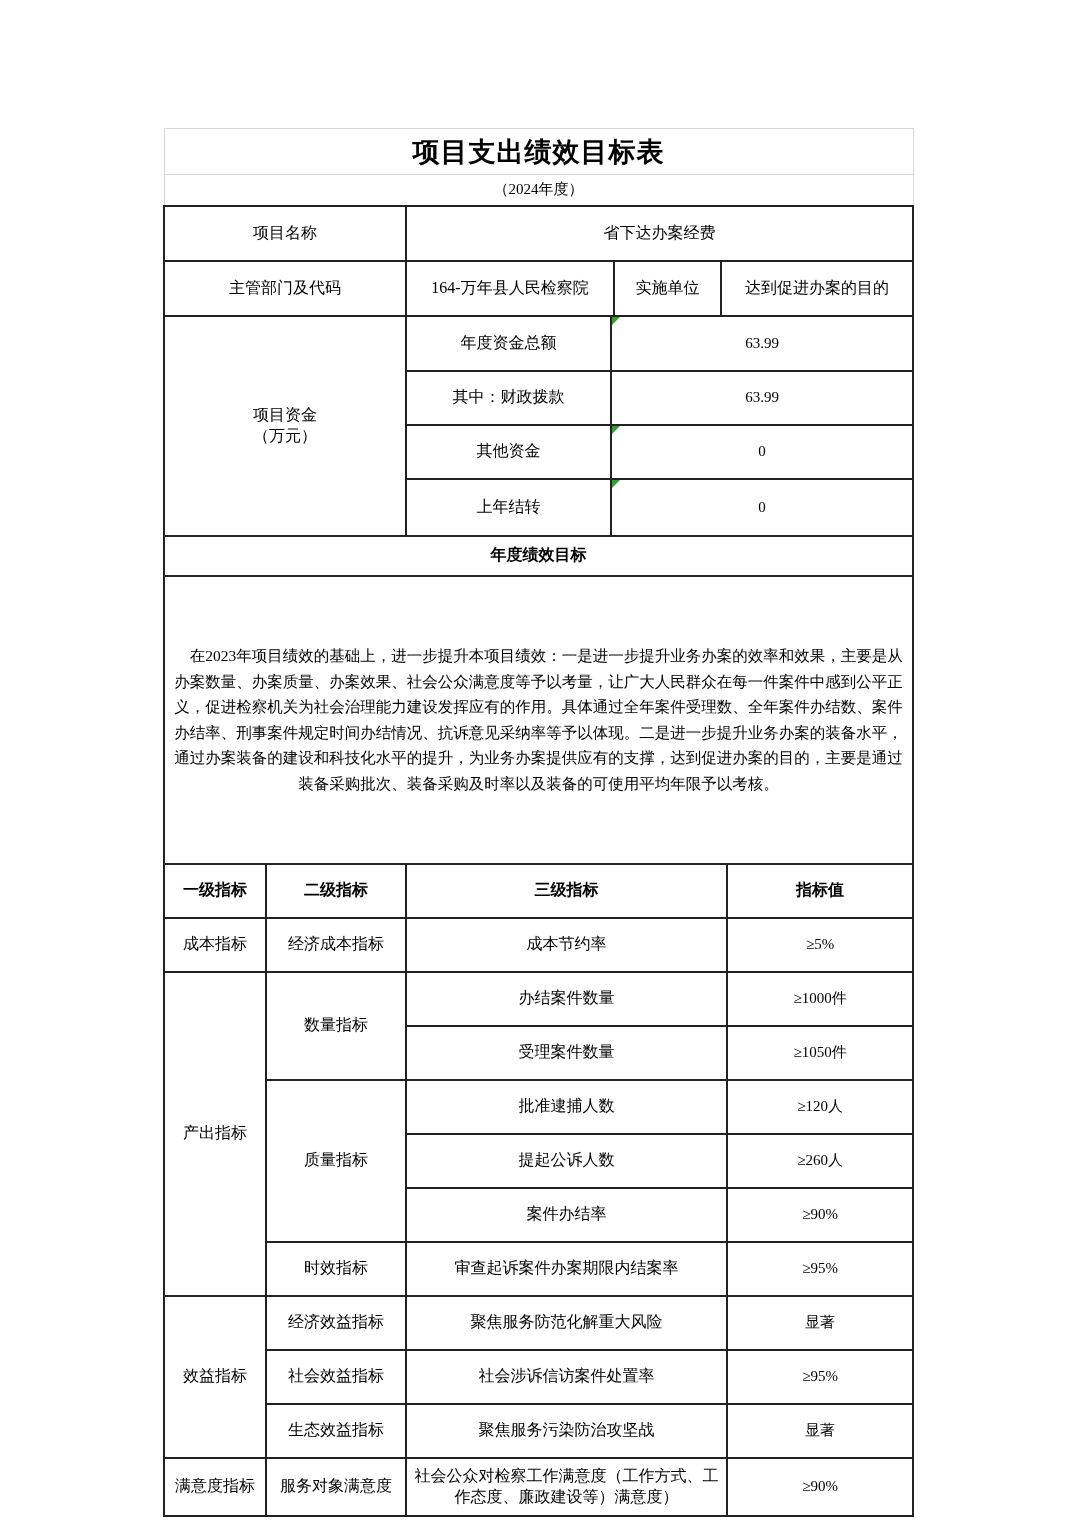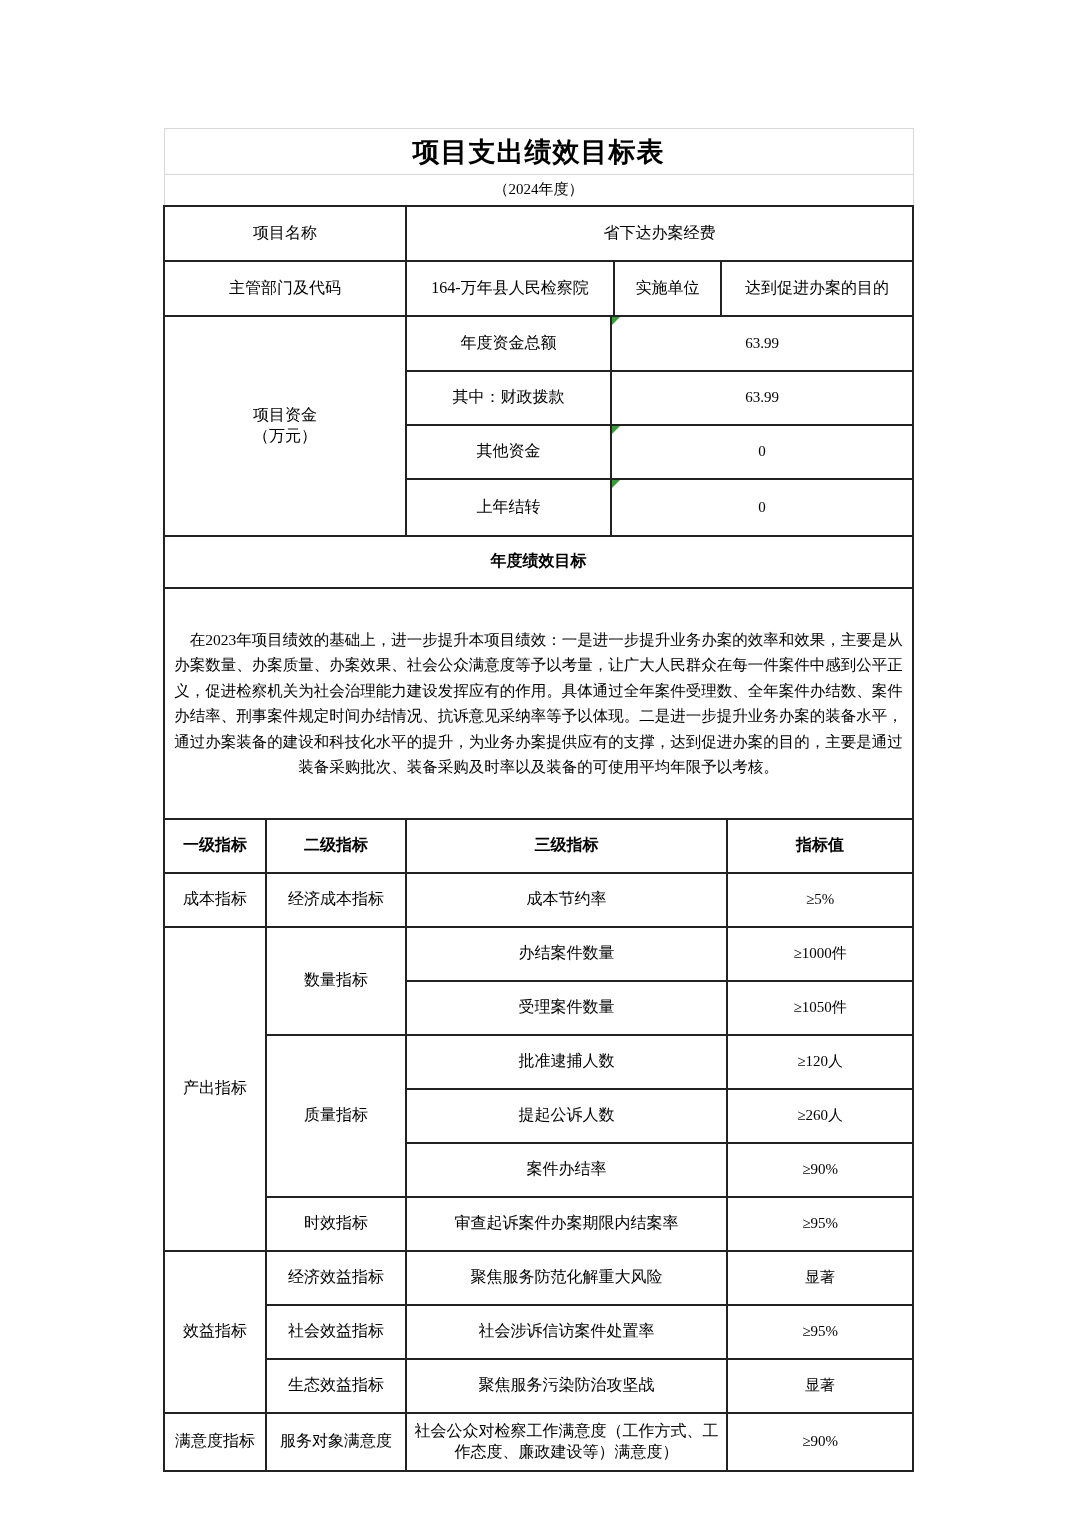--- a/index.html
+++ b/index.html
@@ -53,22 +53,22 @@
     text-align: center;
     padding: 0 8px;
   }
   .value-cell { font-size: 15px; }
   
   .r-title { height: 46px; }
   .r-sub   { height: 31px; }
   .r55 { height: 55px; }
   .r54 { height: 54px; }
   .r57 { height: 57px; margin-top: 30px; }
-  .r40 { height: 52px; }
-  .r233 { height: 231px; }
+  .r40 { height: 40px; }
+  .r233 { height: 288px; }
   .r58 { height: 58px; border-radius: 13px; }
   
   td.flag { position: relative; }
   .tri {
     position: absolute;
     top: 0;
     left: 0;
     width: 0;
     height: 0;
     border-top: 8px solid #35a035;

